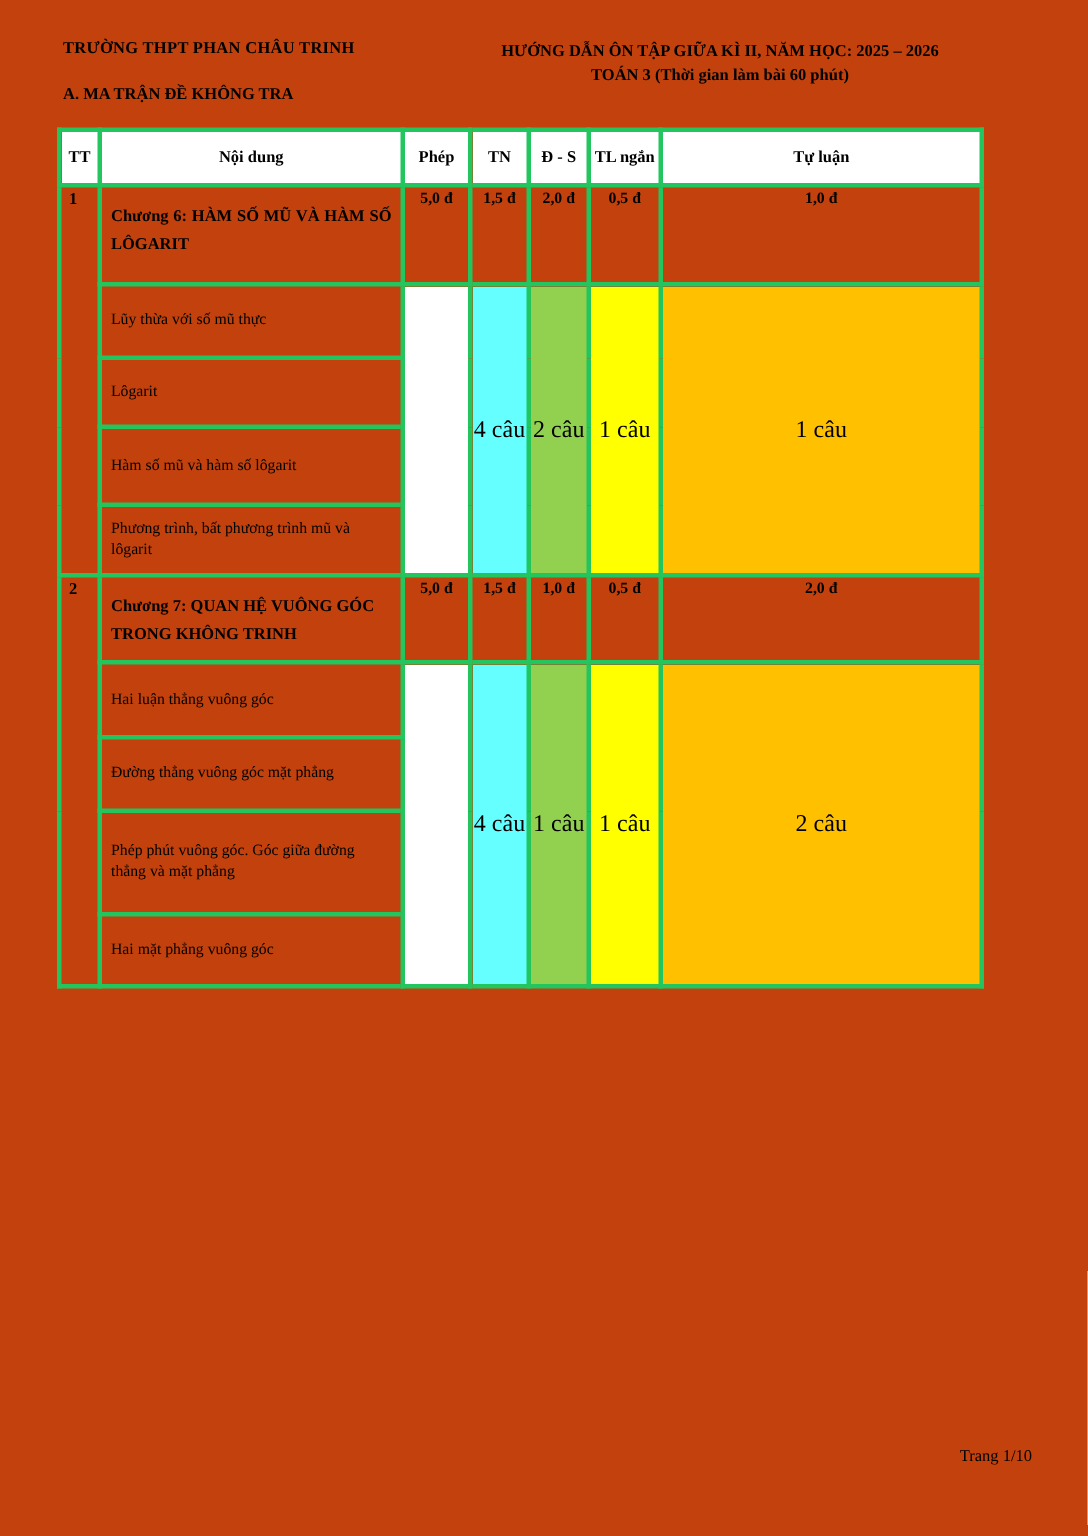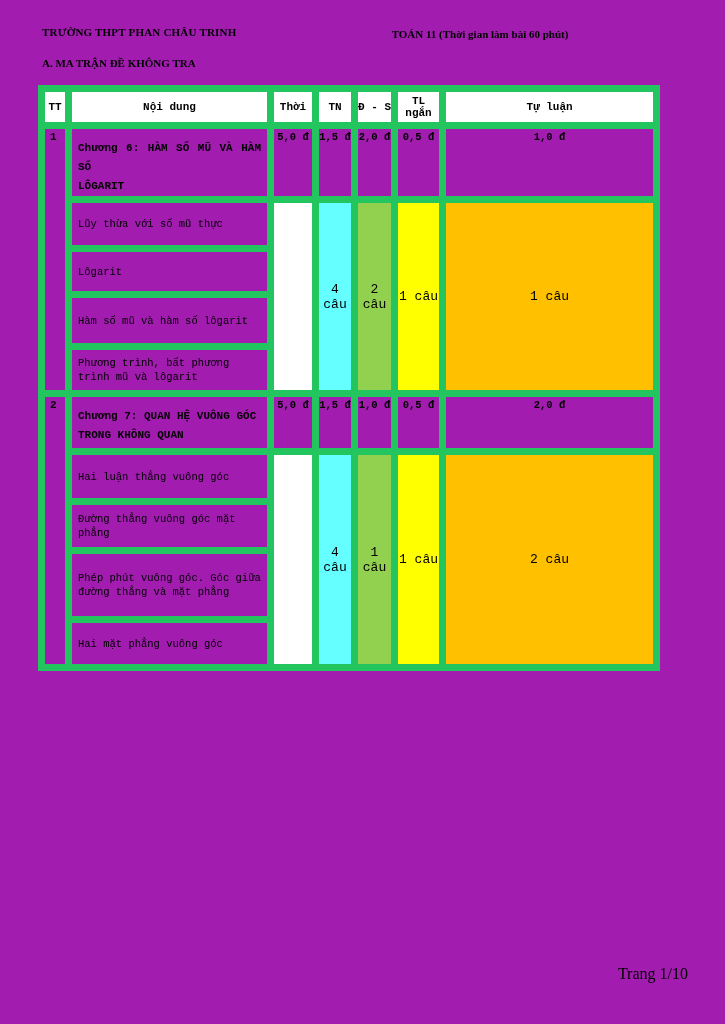--- a/index.html
+++ b/index.html
@@ -2,21 +2,21 @@
 <html><head>
 <meta charset="utf-8">
 <style>
   * { margin: 0; padding: 0; box-sizing: border-box; }
   html, body { background: #e8e8e8; }
   body { font-family: "Liberation Serif", "DejaVu Serif", serif; }
   .page {
     position: relative;
     width: 725px;
     height: 1024px;
-    background: #a21caf;
+    background: #c2410c;
     margin: 0 auto;
     overflow: hidden;
     color: #000;
   }
   .school-name {
     position: absolute;
     left: 42px; top: 26px;
     font-size: 11px; font-weight: bold;
     letter-spacing: 0.2px;
   }
@@ -33,24 +33,23 @@
     font-size: 11px; font-weight: bold;
   }
   table.matrix {
     position: absolute;
     left: 38px; top: 85px;
     width: 615px;
     border-collapse: collapse;
     table-layout: fixed;
   }
   .matrix td, .matrix th {
-    border: 7px solid #22c55e;
+    border: 3px solid #22c55e;
     padding: 0;
     overflow: hidden;
-    font-family: Liberation Mono, monospace;
   }
   .matrix th {
     font-size: 11px; font-weight: bold;
     text-align: center; vertical-align: middle;
     background: #ffffff;
   }
   td.tt-cell {
     vertical-align: top; text-align: left;
     padding: 2px 0 0 5px;
     font-size: 11px; font-weight: bold;
@@ -70,57 +69,58 @@
   }
   td.topic-cell {
     vertical-align: middle; text-align: left;
     padding: 0 5px 0 6px;
     font-size: 10.5px;
     line-height: 14px;
     margin-top: 27px;
   }
   td.count-cell {
     vertical-align: middle; text-align: center;
-    font-size: 13px;
+    font-size: 16px;
   }
   td.empty-cell { background: #ffffff; }
   .page-footer {
     position: absolute;
     right: 37px; top: 965px;
-    font-size: 16px;
+    font-size: 11px;
   }
 </style>
 </head>
 <body>
 
 <div class="page">
 
   <div class="school-name">TRƯỜNG THPT PHAN CHÂU TRINH</div>
 
   <div class="doc-head">
-    <span class="chapter-line">TOÁN 11 (Thời gian làm bài 60 phút)</span>
+    <span class="chapter-line">HƯỚNG DẪN ÔN TẬP GIỮA KÌ II, NĂM HỌC: 2025 – 2026</span>
+    <span class="chapter-line">TOÁN 3 (Thời gian làm bài 60 phút)</span>
   </div>
 
   <div class="section-heading">A. MA TRẬN ĐỀ KHÔNG TRA</div>
 
   <table class="matrix">
     <colgroup>
       <col style="width:27px">
       <col style="width:202px">
       <col style="width:45px">
       <col style="width:39px">
       <col style="width:40px">
       <col style="width:48px">
       <col style="width:214px">
     </colgroup>
     <tbody>
       <tr style="height:37px">
         <th>TT</th>
         <th>Nội dung</th>
-        <th>Thời</th>
+        <th>Phép</th>
         <th>TN</th>
         <th>Đ - S</th>
         <th>TL ngắn</th>
         <th>Tự luận</th>
       </tr>
 
       <tr style="height:66px">
         <td class="tt-cell" rowspan="5">1</td>
         <td class="chapter-cell">
           <span class="chapter-line stretch">Chương 6: HÀM SỐ MŨ VÀ HÀM SỐ</span>
@@ -148,21 +148,21 @@
         <td class="topic-cell">Hàm số mũ và hàm số lôgarit</td>
       </tr>
       <tr style="height:47px">
         <td class="topic-cell">Phương trình, bất phương trình mũ và lôgarit</td>
       </tr>
 
       <tr style="height:58px">
         <td class="tt-cell" rowspan="5">2</td>
         <td class="chapter-cell">
           <span class="chapter-line">Chương 7: QUAN HỆ VUÔNG GÓC</span>
-          <span class="chapter-line">TRONG KHÔNG QUAN</span>
+          <span class="chapter-line">TRONG KHÔNG TRINH</span>
         </td>
         <td class="points-cell">5,0 đ</td>
         <td class="points-cell">1,5 đ</td>
         <td class="points-cell">1,0 đ</td>
         <td class="points-cell">0,5 đ</td>
         <td class="points-cell">2,0 đ</td>
       </tr>
 
       <tr style="height:50px">
         <td class="topic-cell">Hai luận thẳng vuông góc</td>

